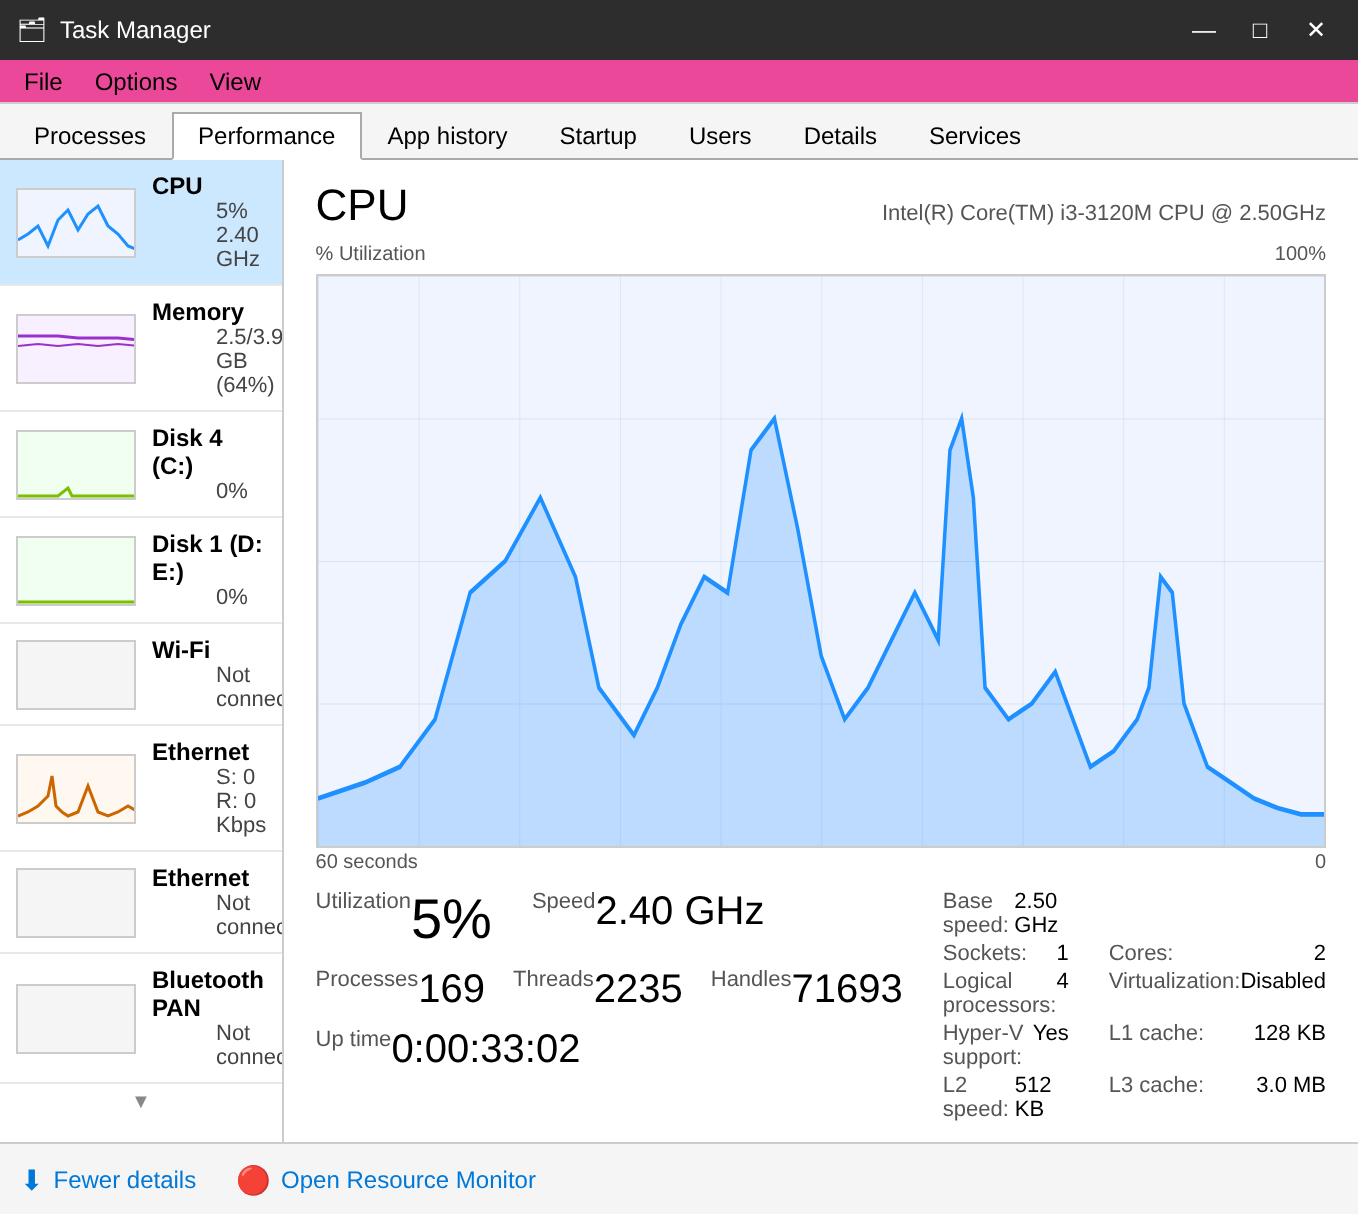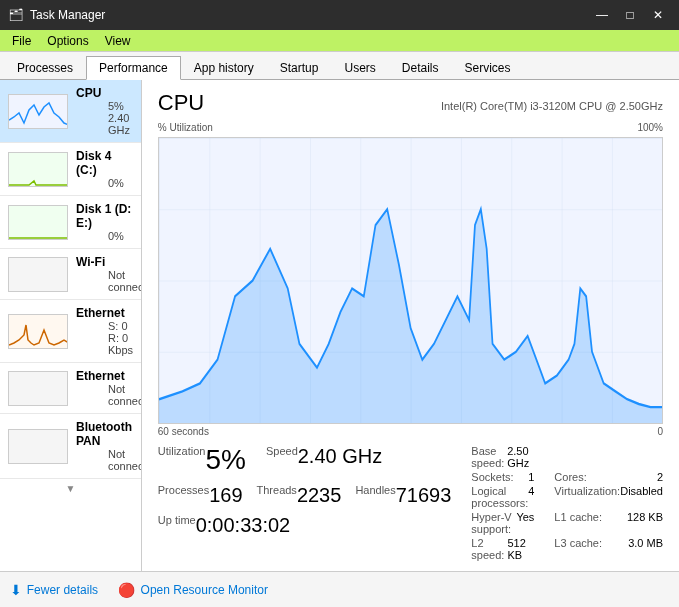--- a/index.html
+++ b/index.html
@@ -48,21 +48,21 @@
       color: #fff;
       font-size: 12px;
       cursor: pointer;
       display: flex;
       align-items: center;
       justify-content: center;
     }
 
     
     .menu-bar {
-      background: #bef264;
+      background: #ec4899;
       display: flex;
       align-items: center;
       height: 22px;
       padding: 0 4px;
       border-bottom: 1px solid #ccc;
     }
     .menu-item {
       padding: 2px 8px;
       font-size: 12px;
       cursor: pointer;
@@ -295,20 +295,33 @@
           <rect width="60" height="35" fill="#f0f4ff"></rect>
           <polyline points="0,25 5,22 10,18 15,28 20,15 25,10 30,20 35,12 40,8 45,18 50,22 55,28 60,30" fill="none" stroke="#1e90ff" stroke-width="1.5"></polyline>
         </svg>
       </div>
       <div class="sidebar-info">
         <div class="item-name">CPU</div>
         <div class="item-detail">5%  2.40 GHz</div>
       </div>
     </div>
 
+    <div class="sidebar-item">
+      <div class="sidebar-thumb">
+        <svg width="60" height="35" viewBox="0 0 60 35">
+          <rect width="60" height="35" fill="#f8f0ff"></rect>
+          <polyline points="0,10 10,10 20,10 30,11 40,11 50,11 60,12" fill="none" stroke="#9932cc" stroke-width="1.5"></polyline>
+          <polyline points="0,15 10,14 20,15 30,14 40,15 50,14 60,15" fill="none" stroke="#9932cc" stroke-width="1"></polyline>
+        </svg>
+      </div>
+      <div class="sidebar-info">
+        <div class="item-name">Memory</div>
+        <div class="item-detail">2.5/3.9 GB (64%)</div>
+      </div>
+    </div>
 
     <div class="sidebar-item">
       <div class="sidebar-thumb">
         <svg width="60" height="35" viewBox="0 0 60 35">
           <rect width="60" height="35" fill="#f0fff0"></rect>
           <polyline points="0,32 10,32 20,32 25,28 27,32 30,32 40,32 50,32 60,32" fill="none" stroke="#7cbe00" stroke-width="1.5"></polyline>
         </svg>
       </div>
       <div class="sidebar-info">
         <div class="item-name">Disk 4 (C:)</div>

